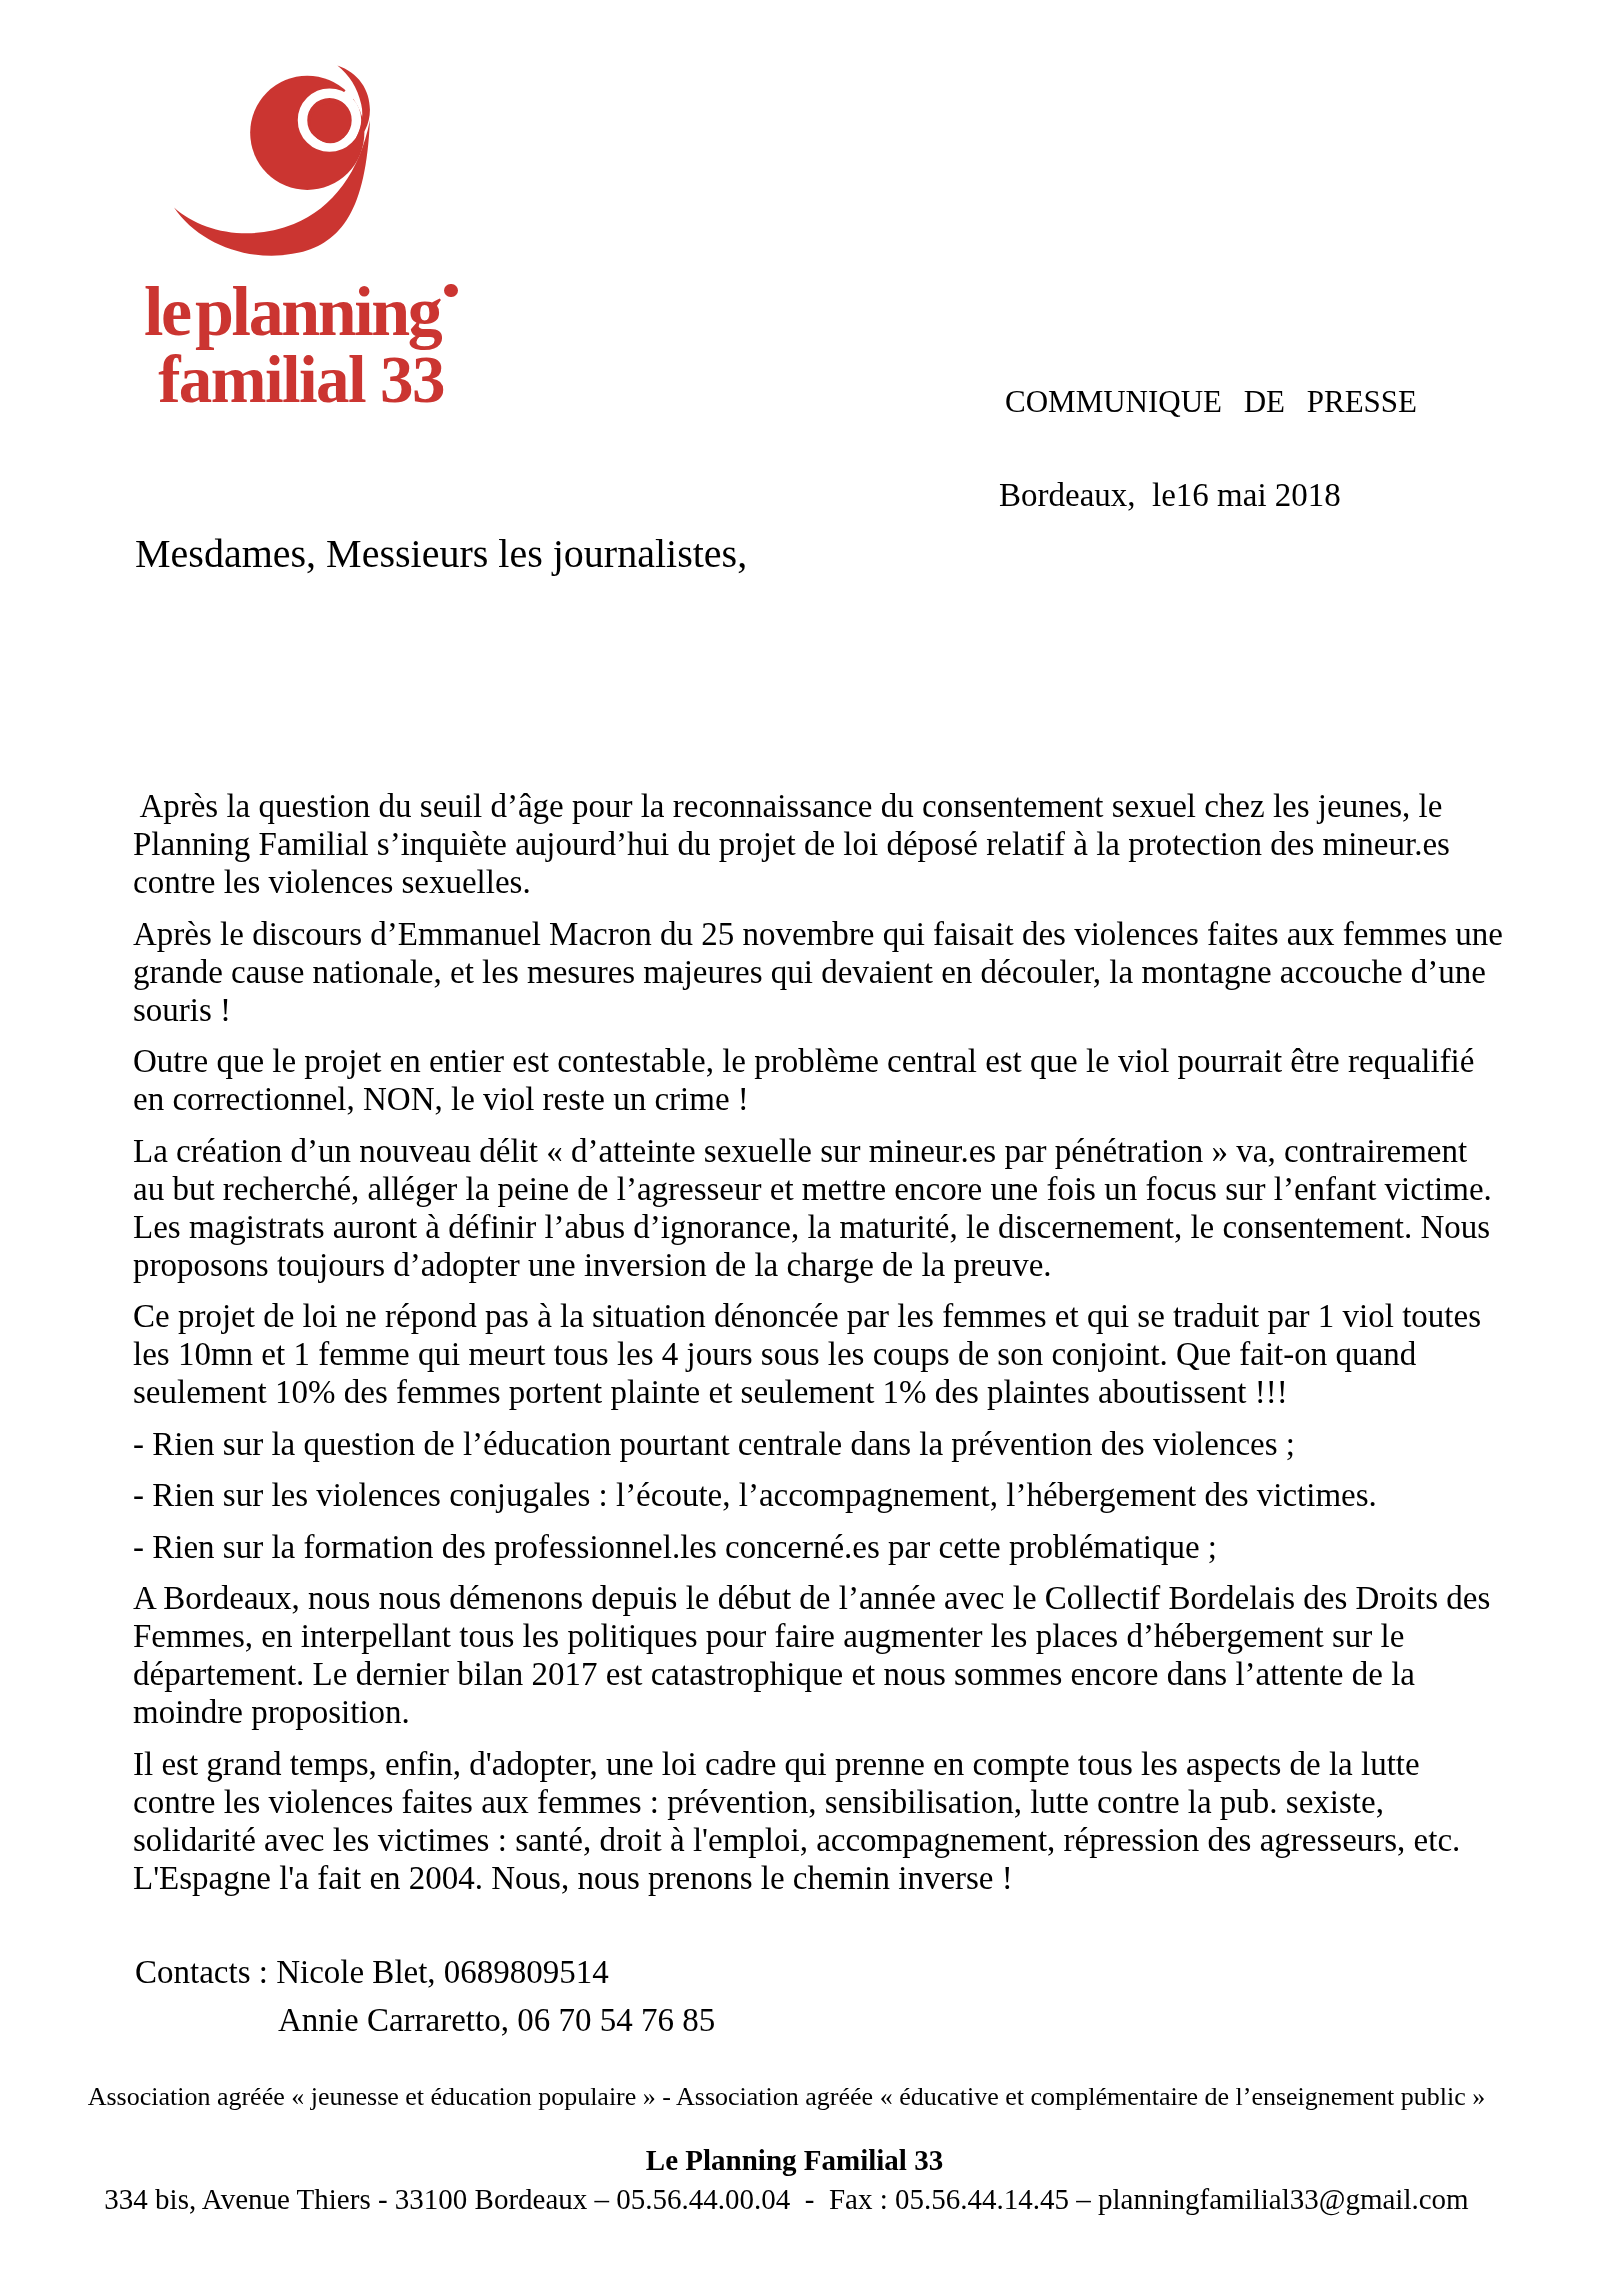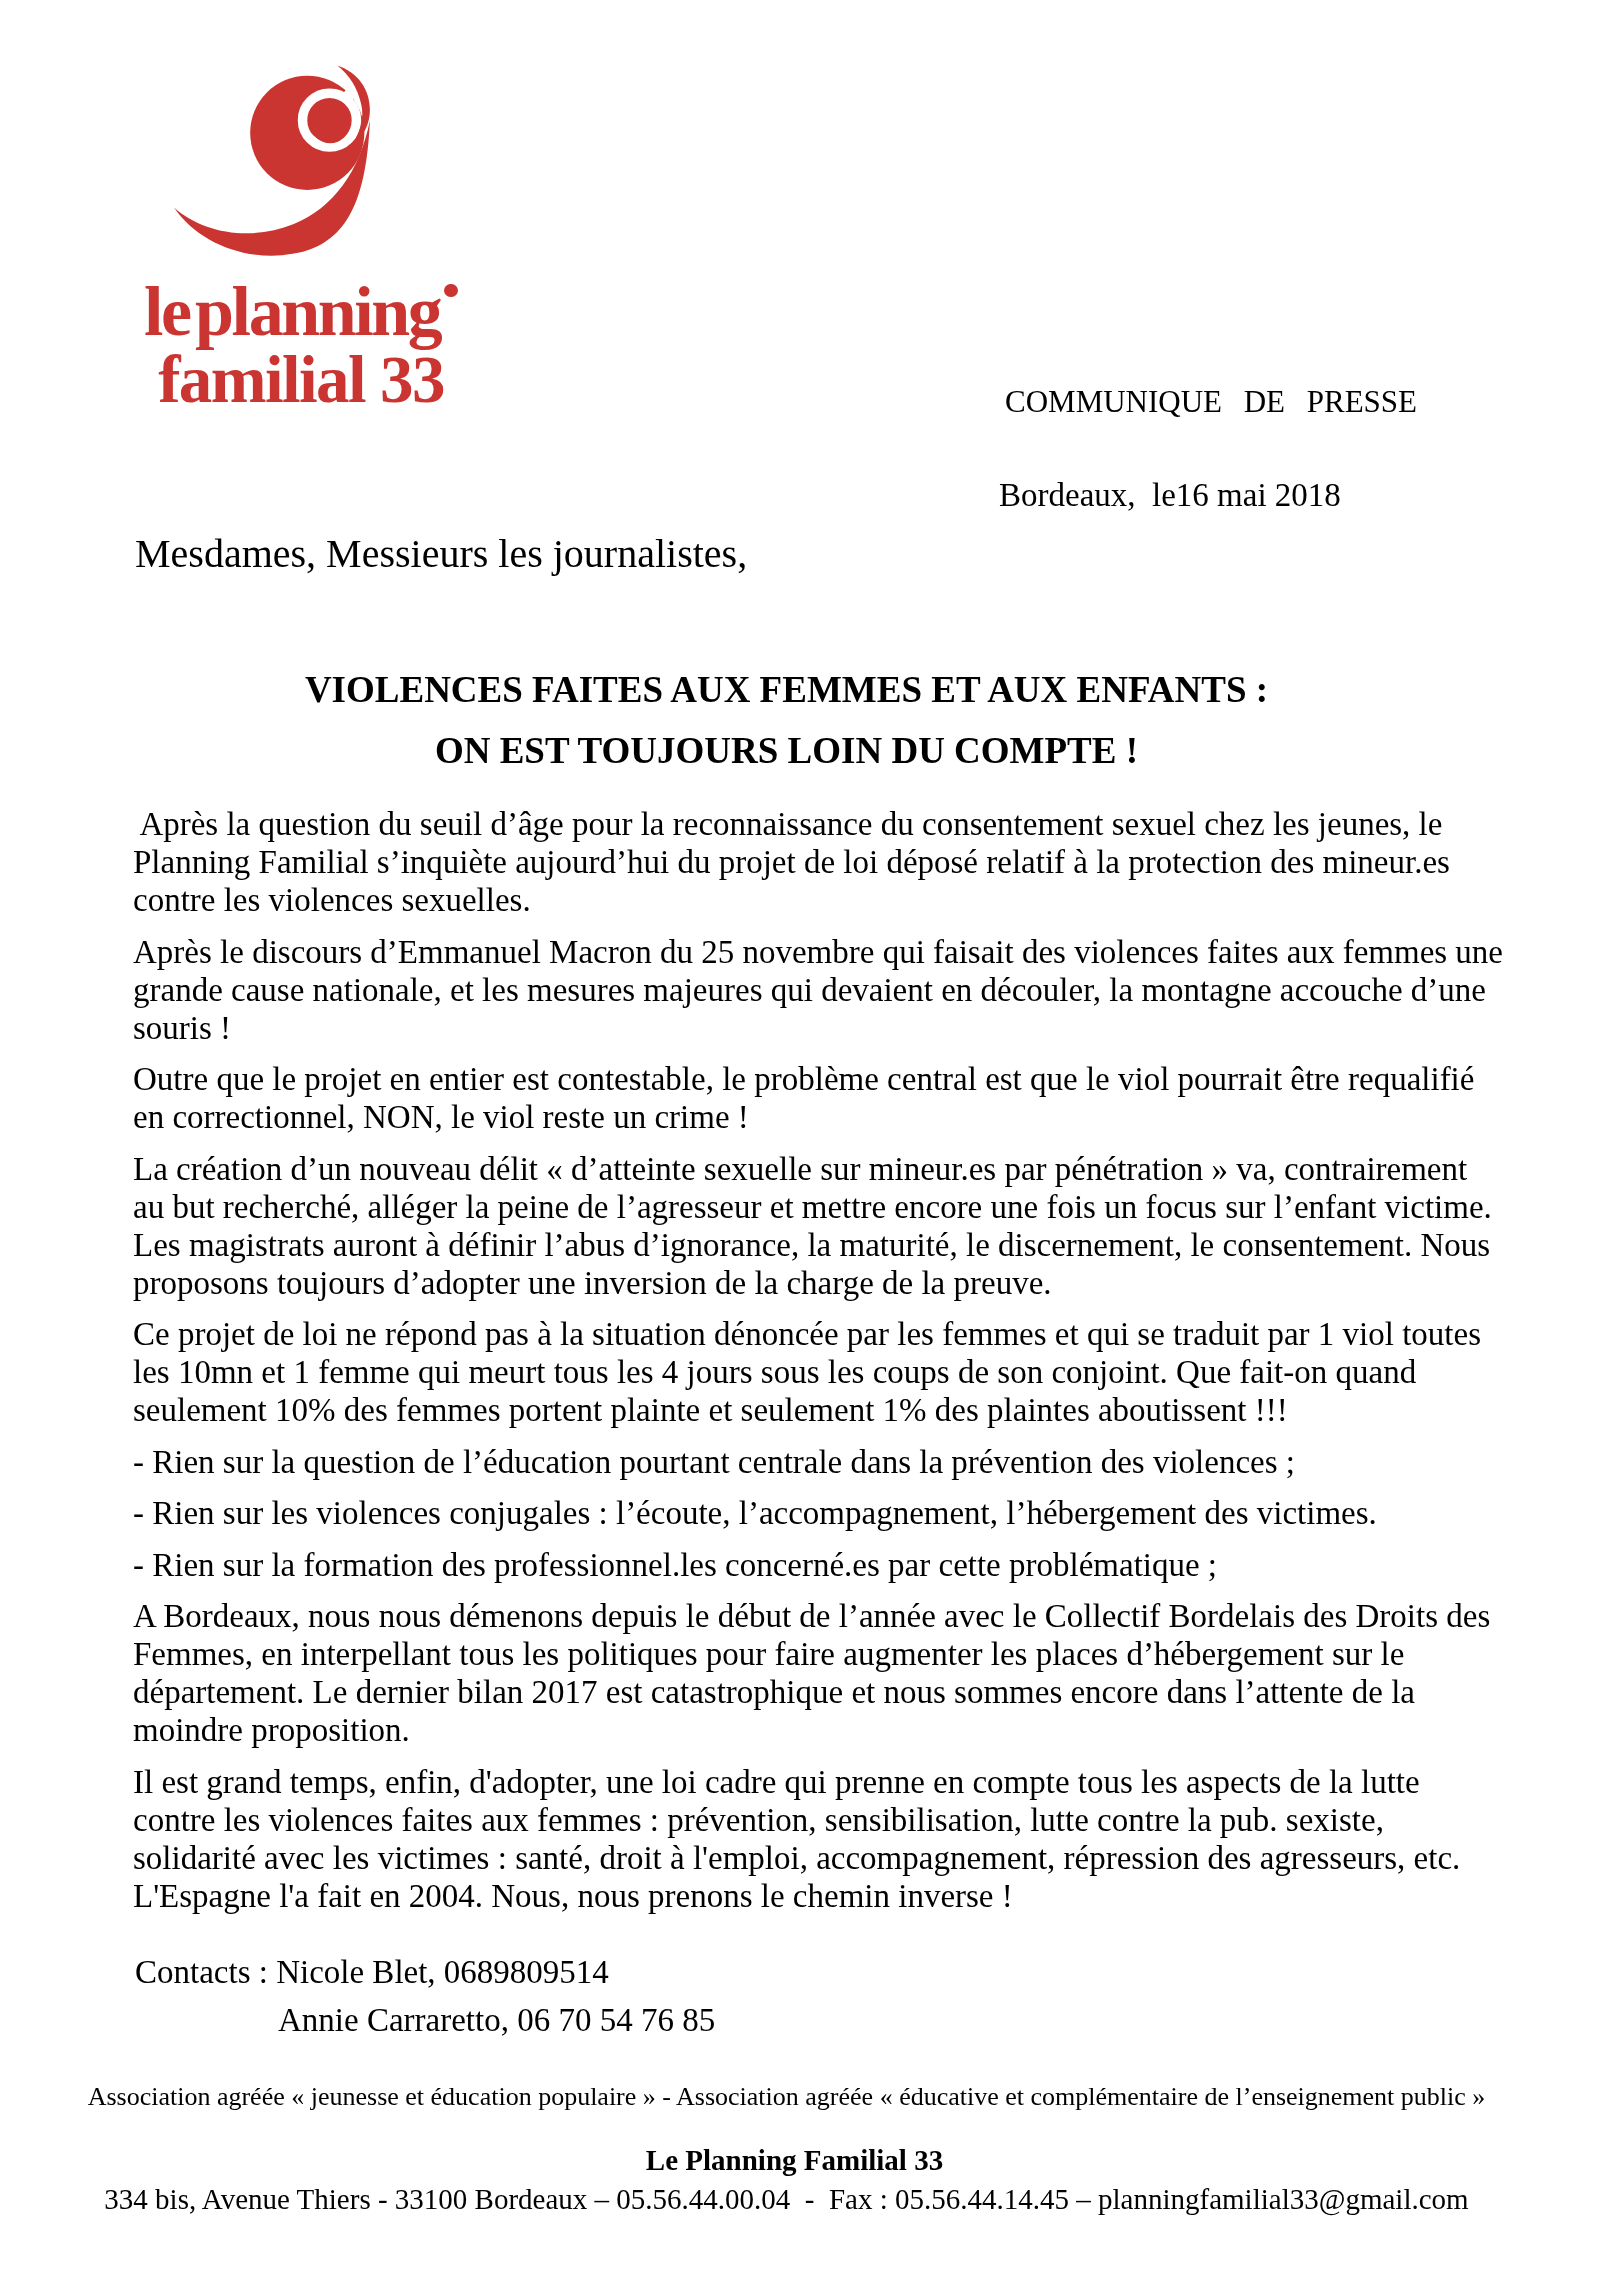--- a/index.html
+++ b/index.html
@@ -49,21 +49,21 @@
   .title-wrap {
     position:absolute; left:111px; top:671px; width:1351px;
     text-align:center; font-weight:bold; font-size:37px; line-height:1;
   }
   .title-line1 { margin:0 0 24px 0; }
   .title-line2 { margin:0; }
 
   
   .body-text {
     position:absolute; left:133px; top:787px; width:1373px;
-    font-size:33px; line-height:38px; text-align:left;margin-top:18px;
+    font-size:33px; line-height:38px; text-align:left;
   }
   .body-text p { margin:0 0 13.5px 0; }
   .body-text p.lead { text-indent:6.4px; }
 
   
   .contacts {
     position:absolute; left:135px; top:1948px;
     font-size:33px; line-height:48px;
   }
   .contacts-line2 { padding-left:143px; }
@@ -107,24 +107,20 @@
       <path d="M24,206 C55,252 120,277 182,263 C235,250 266,210 271,96 C258,161 225,206 175,227 C120,250 58,237 24,206 Z" fill="#cb3531"></path>
     </svg>
     <div class="logo-word1 red"><span>le planning</span><span class="logo-dot red" style="background:#cb3531;"></span></div>
     <div class="logo-word2 red">familial 33</div>
   </div>
 
   <div class="kicker">COMMUNIQUE  DE  PRESSE</div>
   <div class="dateline">Bordeaux,  le16 mai 2018</div>
   <div class="salutation">Mesdames, Messieurs les journalistes,</div>
 
-  <div class="title-wrap">
-    <div class="title-line1">VIOLENCES FAITES AUX FEMMES ET AUX ENFANTS :</div>
-    <div class="title-line2">ON EST TOUJOURS LOIN DU COMPTE !</div>
-  </div>
 
   <div class="body-text">
     <p class="lead"> Après la question du seuil d’âge pour la reconnaissance du consentement sexuel chez les jeunes, le Planning Familial s’inquiète aujourd’hui du projet de loi déposé relatif à la protection des mineur.es contre les violences sexuelles.</p>
     <p>Après le discours d’Emmanuel Macron du 25 novembre qui faisait des violences faites aux femmes une grande cause nationale, et les mesures majeures qui devaient en découler, la montagne accouche d’une souris !</p>
     <p>Outre que le projet en entier est contestable, le problème central est que le viol pourrait être requalifié en correctionnel, NON, le viol reste un crime !</p>
     <p>La création d’un nouveau délit « d’atteinte sexuelle sur mineur.es par pénétration » va, contrairement au but recherché, alléger la peine de l’agresseur et mettre encore une fois un focus sur l’enfant victime. Les magistrats auront à définir l’abus d’ignorance, la maturité, le discernement, le consentement. Nous proposons toujours d’adopter une inversion de la charge de la preuve.</p>
     <p>Ce projet de loi ne répond pas à la situation dénoncée par les femmes et qui se traduit par 1 viol toutes les 10mn et 1 femme qui meurt tous les 4 jours sous les coups de son conjoint. Que fait-on quand seulement 10% des femmes portent plainte et seulement 1% des plaintes aboutissent !!!</p>
     <p>- Rien sur la question de l’éducation pourtant centrale dans la prévention des violences ;</p>
     <p>- Rien sur les violences conjugales : l’écoute, l’accompagnement, l’hébergement des victimes.</p>
     <p>- Rien sur la formation des professionnel.les concerné.es par cette problématique ;</p>

